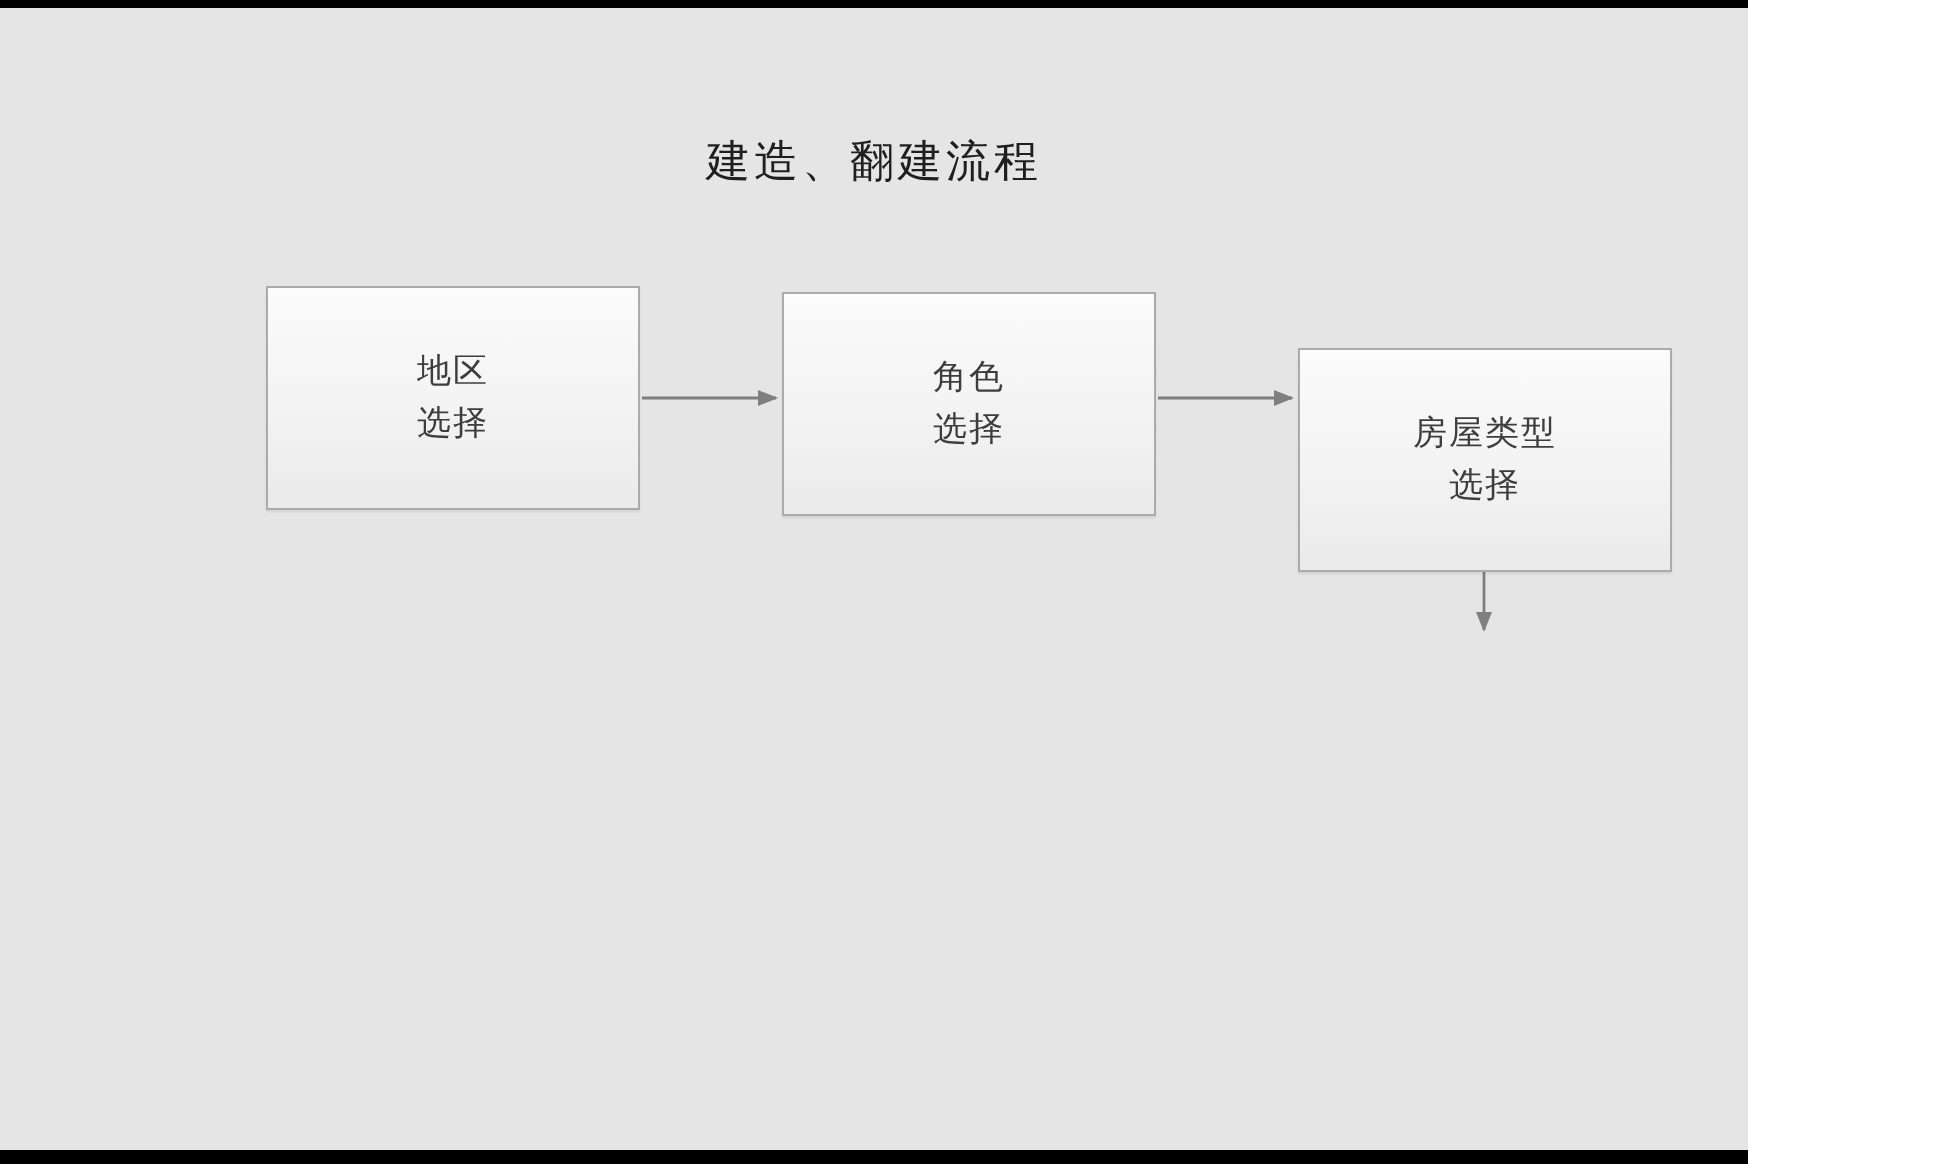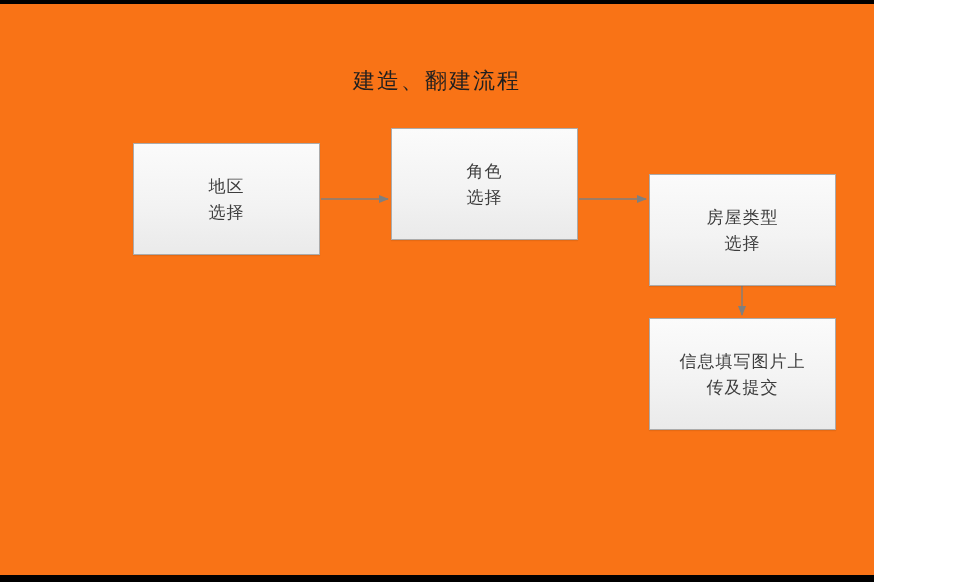--- a/index.html
+++ b/index.html
@@ -4,21 +4,21 @@
 <style>
   html, body {
     margin: 0;
     padding: 0;
     background: #ffffff;
   }
   .canvas {
     position: relative;
     width: 874px;
     height: 582px;
-    background: #f97316;
+    background: #e5e5e5;
     overflow: hidden;
     font-family: "DejaVu Sans", "Liberation Sans", sans-serif;
   }
   .frame-bar {
     position: absolute;
     left: 0;
     width: 100%;
     background: #000000;
   }
   .frame-bar.top { top: 0; height: 4px; }
@@ -46,21 +46,21 @@
     display: flex;
     flex-direction: column;
     align-items: center;
     justify-content: center;
     font-size: 17px;
     line-height: 1.55;
     color: #3d3d3d;
     letter-spacing: 1px;
   }
   .node-region     { left: 133px; top: 143px; }
-  .node-role       { left: 391px; top: 128px; }
+  .node-role       { left: 391px; top: 146px; }
   .node-house-type { left: 649px; top: 143px; margin-top: 31px; }
   .node-submit     { left: 649px; top: 318px; }
 
   .edges-layer {
     position: absolute;
     top: 0;
     left: 0;
     width: 967px;
     height: 582px;
     pointer-events: none;
@@ -95,18 +95,14 @@
   <div class="node node-role">
     <span>角色</span>
     <span>选择</span>
   </div>
 
   <div class="node node-house-type">
     <span>房屋类型</span>
     <span>选择</span>
   </div>
 
-  <div class="node node-submit">
-    <span>信息填写图片上</span>
-    <span>传及提交</span>
-  </div>
 
 </div>
 
 </body></html>

